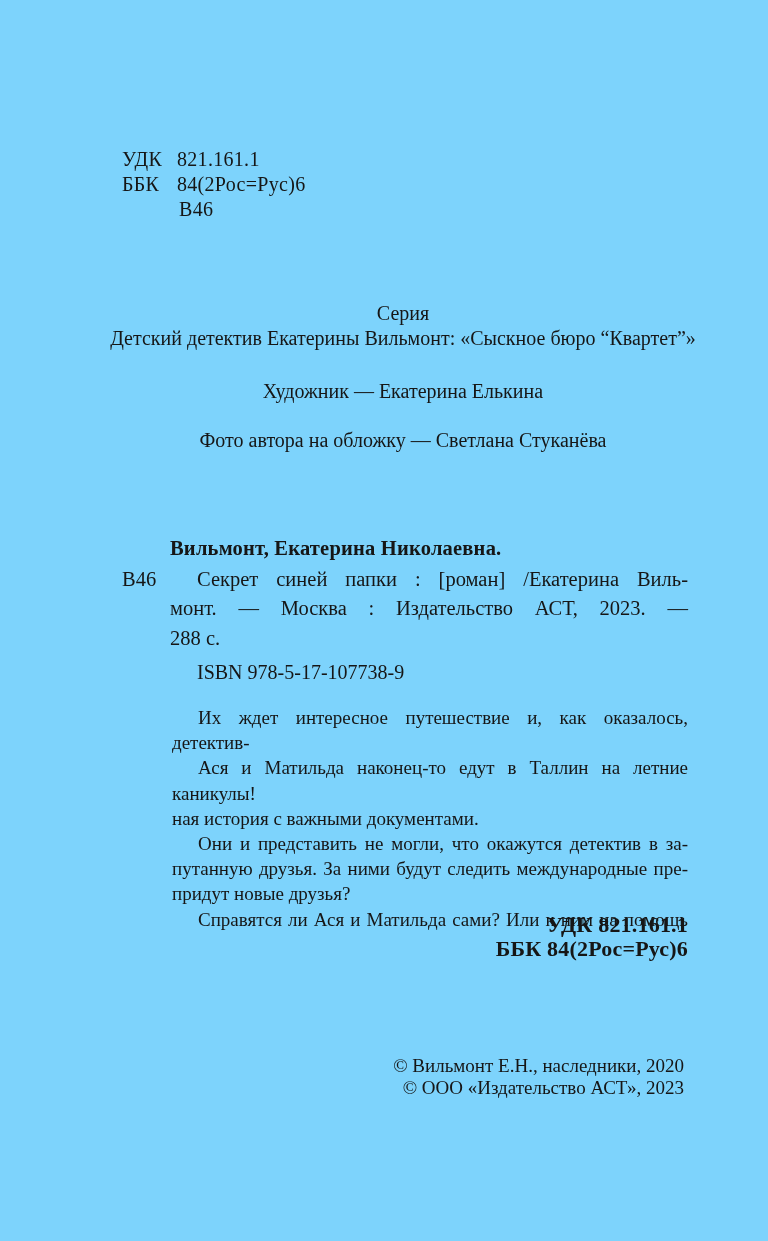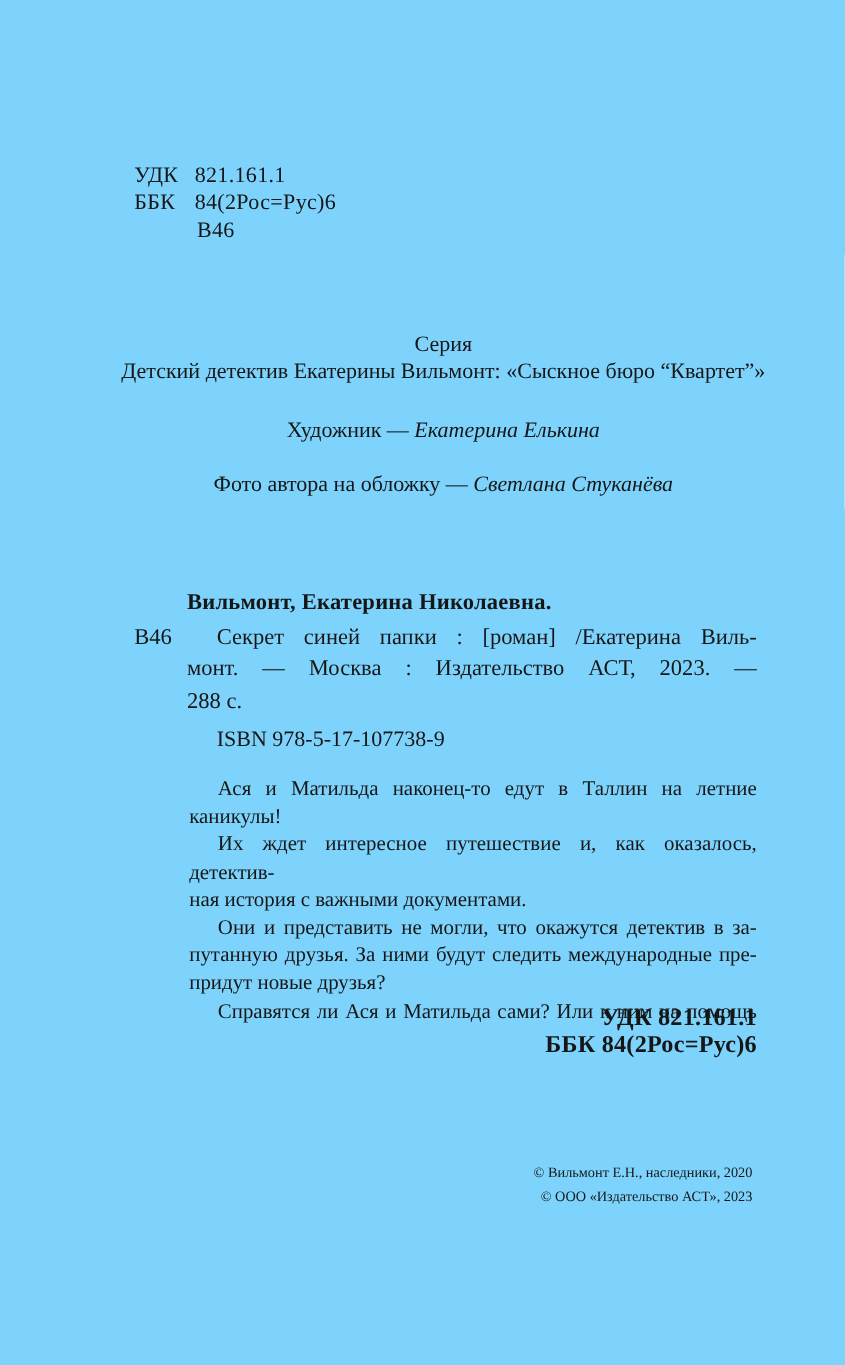--- a/index.html
+++ b/index.html
@@ -31,21 +31,21 @@
     position: absolute;
     left: 43px;
     width: 720px;
     text-align: center;
     font-size: 20px;
     line-height: 25px;
   }
   .series-block { top: 301px; }
   .credit-artist { top: 379px; }
   .credit-photo { top: 428px; }
-  .it { font-style: italic; }
+  .it { }
 
   
   .biblio-header {
     position: absolute;
     left: 170px;
     top: 537px;
     font-size: 20.5px;
     font-weight: bold;
     letter-spacing: 0.2px;
   }
@@ -93,21 +93,21 @@
     line-height: 24px;
     letter-spacing: 0.2px;
   }
 
   
   .copyright {
     position: absolute;
     right: 84px;
     top: 1055px;
     text-align: right;
-    font-size: 13px;
+    font-size: 19px;
     line-height: 22px;
   }
 </style>
 </head>
 <body>
 
 <div class="page">
 
   <div class="top-codes">
     <div class="code-row">
@@ -143,22 +143,22 @@
   <div class="biblio-body">
     <span class="biblio-code">В46</span>
     <div class="bl indent jlast">Секрет синей папки : [роман] /Екатерина Виль-</div>
     <div class="bl jlast">монт. — Москва : Издательство АСТ, 2023. —</div>
     <div class="bl">288 с.</div>
   </div>
 
   <div class="isbn-line">ISBN 978-5-17-107738-9</div>
 
   <div class="annotation">
+    <div class="al indent j">Их ждет интересное путешествие и, как оказалось, детектив-</div>
     <div class="al indent j">Ася и Матильда наконец-то едут в Таллин на летние каникулы!</div>
-    <div class="al indent j">Их ждет интересное путешествие и, как оказалось, детектив-</div>
     <div class="al">ная история с важными документами.</div>
     <div class="al indent j">Они и представить не могли, что окажутся детектив в за-</div>
     <div class="al j">путанную друзья. За ними будут следить международные пре-</div>
     <div class="al">придут новые друзья?</div>
     <div class="al indent j">Справятся ли Ася и Матильда сами? Или к ним на помощь</div>
   </div>
 
   <div class="codes-right">
     <div>УДК 821.161.1</div>
     <div>ББК 84(2Рос=Рус)6</div>

